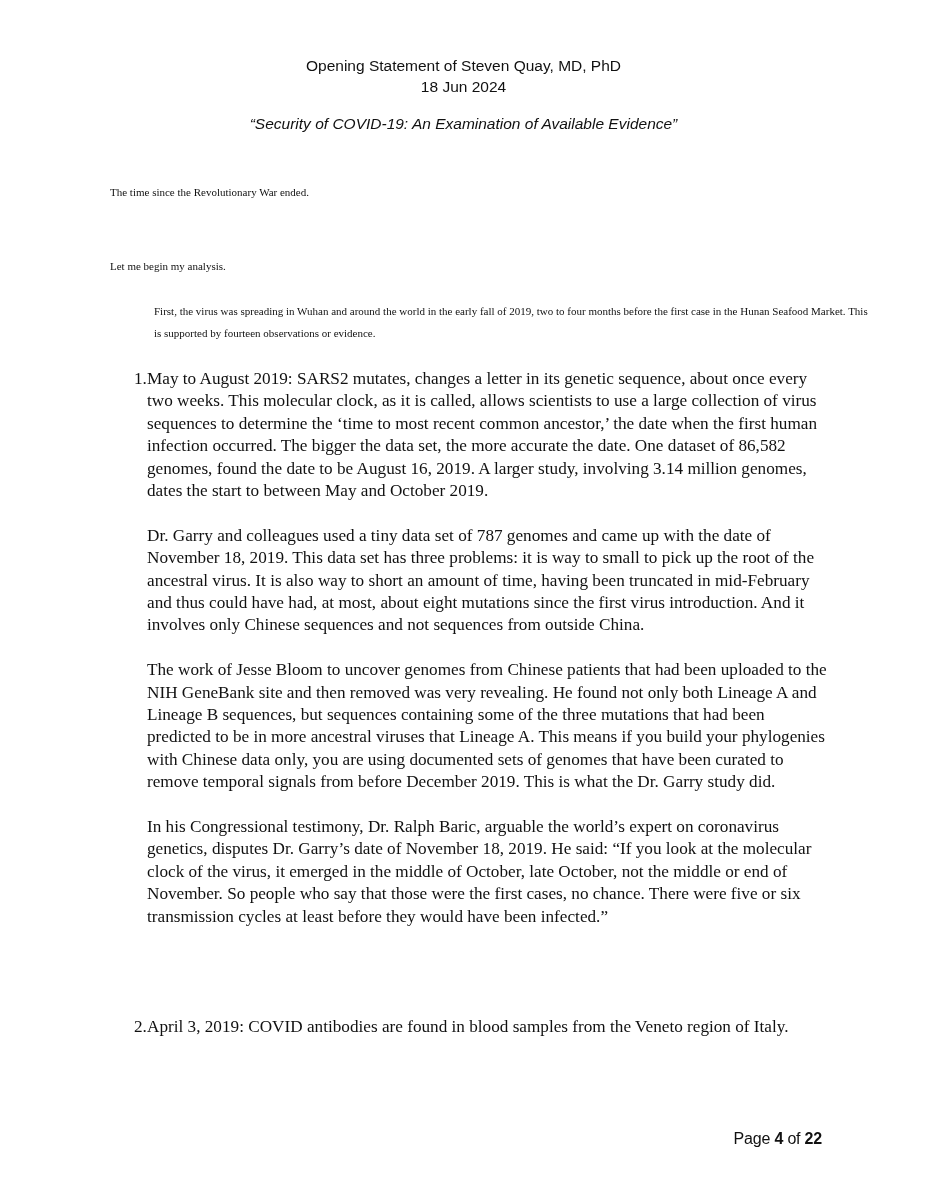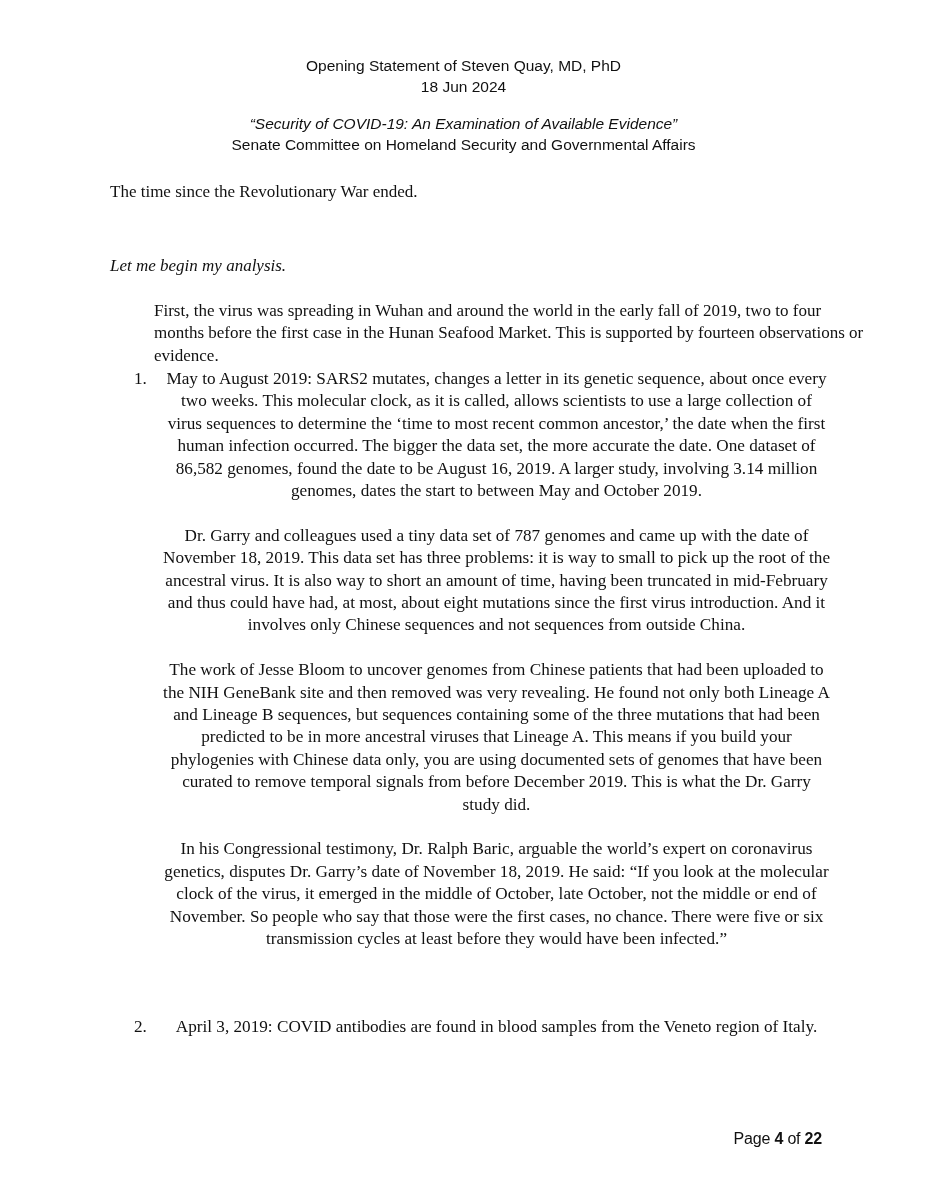--- a/index.html
+++ b/index.html
@@ -27,43 +27,42 @@
     .header .line { display: block; }
     .header.top { top: 55px; }
     .header.sub { top: 113px; }
     .header .italic { font-style: italic; }
 
     .body-text {
       position: absolute;
       left: 110px;
       width: 715px;
       font-family: "Liberation Serif", serif;
-      font-size: 17px;
+      font-size: 11px;
       line-height: 22.4px;
       color: #111111;
     }
     .p { margin: 0; }
 
     .list-item {
       position: absolute;
       left: 110px;
       width: 720px;
       font-family: "Liberation Serif", serif;
       font-size: 17.2px;
       line-height: 22.4px;
       color: #111111;
     }
     .list-item .num {
       position: absolute;
       left: 24px;
       top: 0;
     }
     .list-item .content {
-      margin-left: 53px;
-      text-align: center;
+      margin-left: 37px;
     }
     .list-item .content .p + .p {
       margin-top: 22.4px;
     }
 
     .footer {
       position: absolute;
       top: 1130px;
       right: 105px;
       font-family: "Liberation Sans", sans-serif;
@@ -76,28 +75,27 @@
 </head>
 <body>
 
 <div class="header top">
   <span class="line">Opening Statement of Steven Quay, MD, PhD</span>
   <span class="line">18 Jun 2024</span>
 </div>
 
 <div class="header sub">
   <span class="line italic">“Security of COVID-19: An Examination of Available Evidence”</span>
-  <span class="line">Senate Committee on Homeland Security and Governmental Affairs</span>
 </div>
 
 <div class="body-text" style="top:181px;">
   <p class="p">The time since the Revolutionary War ended.</p>
 </div>
 
-<div class="body-text" style="top:255px;font-style:italic;">
+<div class="body-text" style="top:255px;">
   <p class="p">Let me begin my analysis.</p>
 </div>
 
 <div class="body-text" style="top:300px;margin-left:44px;">
   <p class="p">First, the virus was spreading in Wuhan and around the world in the early fall of 2019, two to four months before the first case in the Hunan Seafood Market. This is supported by fourteen observations or evidence.</p>
 </div>
 
 <div class="list-item" style="top:368px;">
   <span class="num">1.</span>
   <div class="content">

